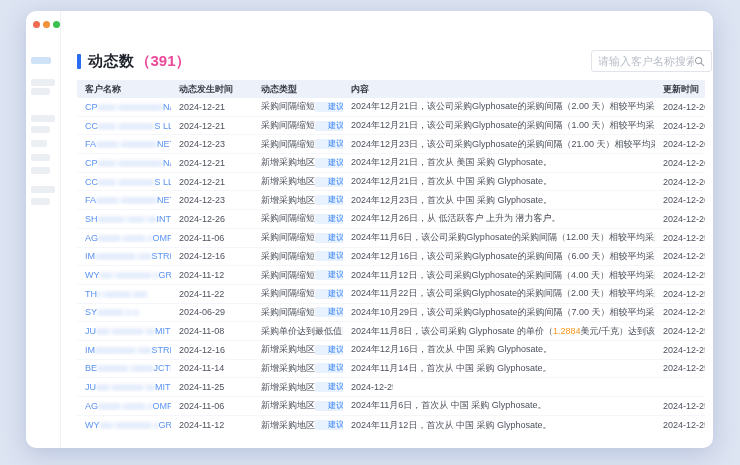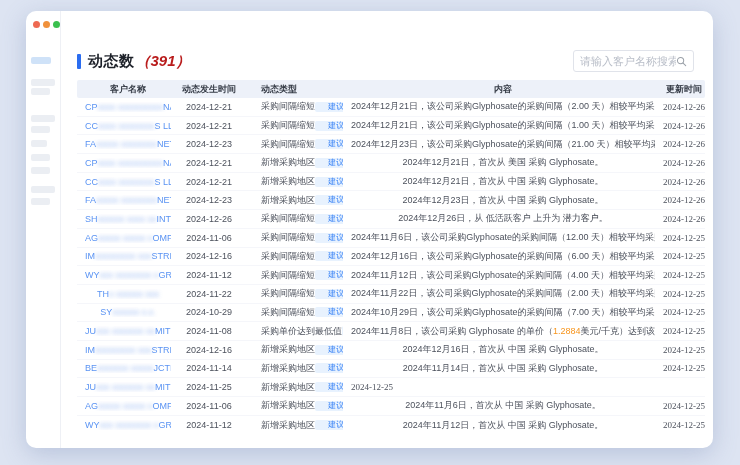--- a/index.html
+++ b/index.html
@@ -16,41 +16,41 @@
   }
   
   .traffic { position:absolute; left:7px; top:10px; display:flex; gap:3px; }
   .dot { width:7px; height:7px; border-radius:50%; display:inline-block; }
   
   .sidebar { position:absolute; left:0; top:0; bottom:0; width:35px; border-right:1px solid #eef0f5; border-radius:10px 0 0 10px; }
   .sbar { position:absolute; left:5px; height:7px; border-radius:2px; background:#ebeef3; }
   .sbar.active { background:#cfe2f8; }
   
   .content { position:absolute; left:36px; top:0; right:0; bottom:0; }
-  .title-row { position:absolute; left:15px; top:38px; right:19px; height:24px; display:flex; align-items:center; }
+  .title-row { position:absolute; left:15px; top:38px; right:1px; height:24px; display:flex; align-items:center; }
   .accent { width:4px; height:15px; border-radius:1px; margin-right:7px; }
   .title { font-size:15px; font-weight:700; color:#1d2129; letter-spacing:.5px; }
   .count { font-size:15px; font-weight:600; margin-left:1px; }
   .search { margin-left:auto; width:121px; height:22px; border:1px solid #e0e3ea; border-radius:3px; background:#fff; display:flex; align-items:center; padding:0 6px; }
   .search input { border:none; outline:none; flex:1; min-width:0; font-size:11px; color:#5a5f68; font-family:inherit; }
   .search input::placeholder { color:#b9bec8; }
   .search svg { flex:0 0 auto; }
   
-  .table { position:absolute; left:15px; top:69px; right:8px; bottom:4px; display:flex; flex-direction:column;text-align:center; }
+  .table { position:absolute; left:15px; top:69px; right:8px; bottom:4px; display:flex; flex-direction:column; }
   .thead { display:flex; height:18px; align-items:center; background:#edf1f9; border-radius:2px; flex:0 0 auto; }
   .thead .cell { font-size:9px; font-weight:700; color:#353b46; }
   .tbody { flex:1; overflow:hidden; }
   .row { display:flex; height:18.7px; align-items:center; border-bottom:1px solid #f5f6fa; }
   .row:last-child { border-bottom:none; }
   .cell { padding-left:8px; font-size:9px; color:#4c515c; white-space:nowrap; overflow:hidden; }
   .c-name { flex:0 0 94px; }
   .c-date { flex:0 0 68px; }
   .c-type { flex:0 0 90px; display:flex; align-items:center;margin-left:14px; }
   .c-content { flex:1 1 auto; min-width:0; }
-  .c-update { flex:0 0 50px;font-family:Liberation Serif, serif; }
+  .c-update { flex:0 0 50px; }
   .name-text { color:#5a93f3; }
   .mask { color:#8cb0f0; filter:blur(2.2px); opacity:.85; }
   .badge { margin-left:auto; margin-right:4px; font-size:8px; line-height:10px; padding:0 13px; border-radius:2px; flex:0 0 auto; }
   .seg-o { }
   .seg-b { font-weight:400; color:#3a3f4a; }
 </style>
 </head>
 <body>
 
 <div class="window">
@@ -72,21 +72,21 @@
     <div class="sbar" style="top:156px;width:19px;"></div>
     <div class="sbar" style="top:175px;width:24px;"></div>
     <div class="sbar" style="top:187px;width:19px;"></div>
   </div>
 
   <div class="content">
 
     <div class="title-row">
       <span class="accent" id="accent-bar" style="background: rgb(43, 109, 240);"></span>
       <span class="title">动态数</span>
-      <span class="count" id="count-el" style="color: #b91c1c; font-style: italic;">（391）</span>
+      <span class="count" id="count-el" style="color: #ec4899;">（391）</span>
       <div class="search">
         <input type="text" placeholder="请输入客户名称搜索" style="">
         <svg width="11" height="11" viewBox="0 0 12 12">
           <circle cx="5" cy="5" r="3.4" fill="none" stroke="#9aa0a8" stroke-width="1.1"></circle>
           <line x1="7.7" y1="7.7" x2="10.6" y2="10.6" stroke="#9aa0a8" stroke-width="1.1" stroke-linecap="round"></line>
         </svg>
       </div>
     </div>
 
     <div class="table">
@@ -203,21 +203,21 @@
             <div class="cell c-date">2024-11-22</div>
             <div class="cell c-type">
               <span>采购间隔缩短</span>
               <span class="badge" style="background: rgb(232, 242, 254); color: rgb(62, 134, 246);">建议</span>
             </div>
             <div class="cell c-content"><span class="seg-o">2024年11月22日，该公司采购Glyphosate的采购间隔（2.00 天）相较平均采购间隔（10.51 天）缩短</span></div>
             <div class="cell c-update">2024-12-25</div>
           </div>
           <div class="row">
             <div class="cell c-name"><span class="name-text">SY</span><span class="name-text mask">xxxxxx x.x.</span></div>
-            <div class="cell c-date">2024-10-29</div>
+            <div class="cell c-date">2024-06-29</div>
             <div class="cell c-type">
               <span>采购间隔缩短</span>
               <span class="badge" style="background: rgb(232, 242, 254); color: rgb(62, 134, 246);">建议</span>
             </div>
             <div class="cell c-content"><span class="seg-o">2024年10月29日，该公司采购Glyphosate的采购间隔（7.00 天）相较平均采购间隔（10.69 天）缩短</span></div>
             <div class="cell c-update">2024-12-25</div>
           </div>
           <div class="row">
             <div class="cell c-name"><span class="name-text">JU</span><span class="name-text mask">xxx xxxxxxx xx</span><span class="name-text">MITED</span></div>
             <div class="cell c-date">2024-11-08</div>

